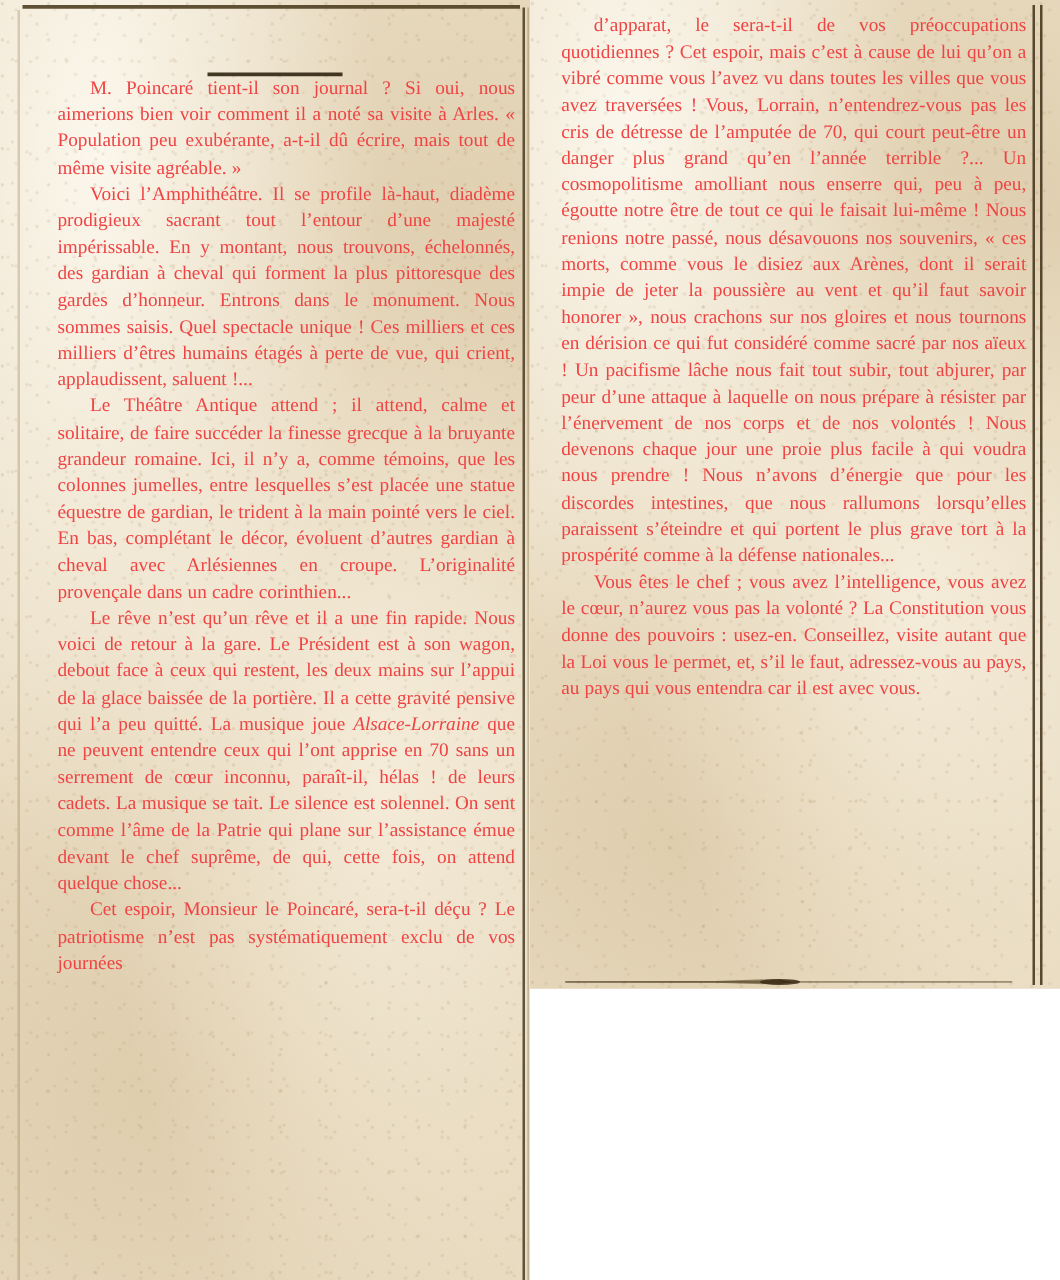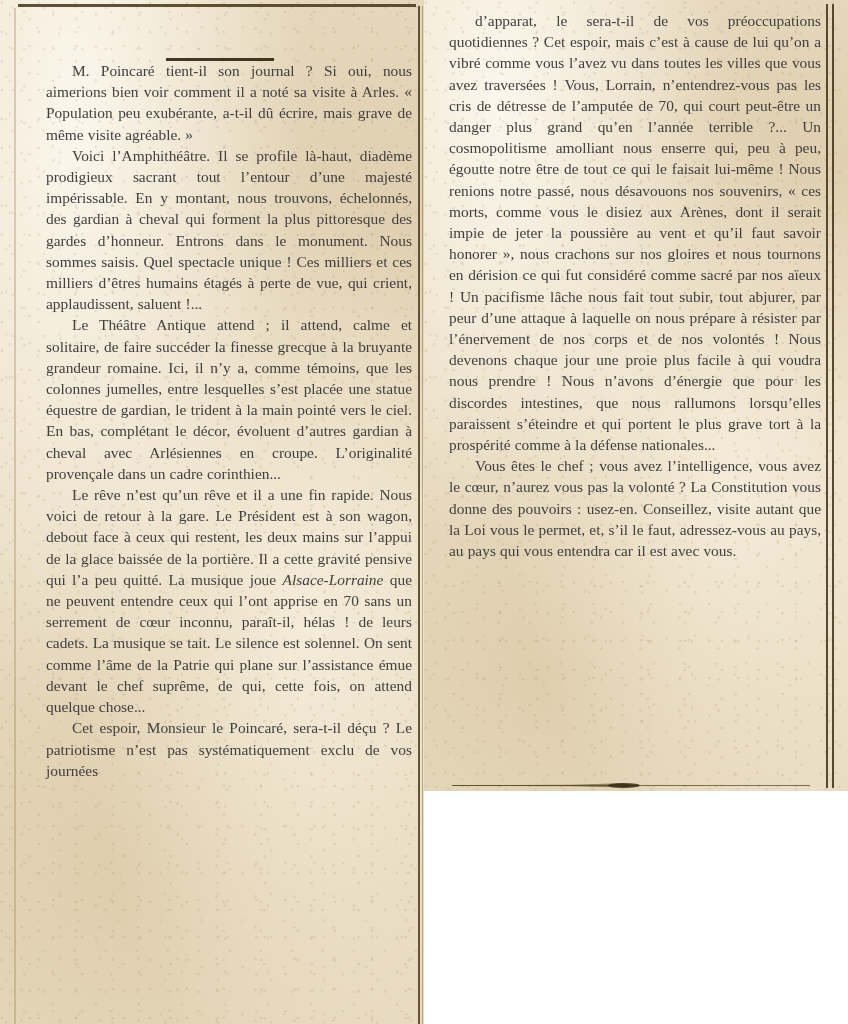--- a/index.html
+++ b/index.html
@@ -50,21 +50,21 @@
   #top-rule{left:18px;top:4px;width:398px;height:3px;background:#4a3a1c;opacity:.88;}
   #left-edge{left:14px;top:8px;width:2px;height:1016px;background:#8d7444;opacity:.30;}
   #col-divider{left:418px;top:6px;width:2px;height:1018px;background:#3f3117;opacity:.80;}
   #col-divider-2{left:422px;top:6px;width:1px;height:1018px;background:#6b5526;opacity:.42;}
   #right-edge-1{left:826px;top:4px;width:2px;height:784px;background:#3d2f16;opacity:.85;}
   #right-edge-2{left:832px;top:4px;width:2px;height:784px;background:#3d2f16;opacity:.85;}
 
   
   .column{
     position:absolute;
-    color:#404040;
+    color:#ef4444;
     font-size:15.4px;
     line-height:21.2px;
     text-align:justify;
     text-justify:inter-word;
     -webkit-hyphens:none;hyphens:none;
     word-spacing:.3px;
   }
   #col-1{left:46px;top:60px;width:366px;}
   #col-2{left:449px;top:10px;width:372px;}
 
@@ -116,21 +116,21 @@
   <div class="rule" id="top-rule"></div>
   <div class="rule" id="left-edge"></div>
   <div class="rule" id="col-divider"></div>
   <div class="rule" id="col-divider-2"></div>
   <div class="rule" id="right-edge-1"></div>
   <div class="rule" id="right-edge-2"></div>
 
   <div id="headline-rule"></div>
 
   <div class="column" id="col-1">
-    <p>M. Poincaré tient-il son journal ? Si oui, nous aimerions bien voir comment il a noté sa visite à Arles. « Population peu exubérante, a-t-il dû écrire, mais grave de même visite agréable. »</p>
+    <p>M. Poincaré tient-il son journal ? Si oui, nous aimerions bien voir comment il a noté sa visite à Arles. « Population peu exubérante, a-t-il dû écrire, mais tout de même visite agréable. »</p>
     <p>Voici l’Amphithéâtre. Il se profile là-haut, diadème prodigieux sacrant tout l’entour d’une majesté impérissable. En y montant, nous trouvons, échelonnés, des gardian à cheval qui forment la plus pittoresque des gardes d’honneur. Entrons dans le monument. Nous sommes saisis. Quel spectacle unique ! Ces milliers et ces milliers d’êtres humains étagés à perte de vue, qui crient, applaudissent, saluent !...</p>
     <p>Le Théâtre Antique attend ; il attend, calme et solitaire, de faire succéder la finesse grecque à la bruyante grandeur romaine. Ici, il n’y a, comme témoins, que les colonnes jumelles, entre lesquelles s’est placée une statue équestre de gardian, le trident à la main pointé vers le ciel. En bas, complétant le décor, évoluent d’autres gardian à cheval avec Arlésiennes en croupe. L’originalité provençale dans un cadre corinthien...</p>
     <p><span>Le rêve n’est qu’un rêve et il a une fin rapide. Nous voici de retour à la gare. Le Président est à son wagon, debout face à ceux qui restent, les deux mains sur l’appui de la glace baissée de la portière. Il a cette gravité pensive qui l’a peu quitté. La musique joue </span><span class="ital">Alsace-Lorraine</span><span> que ne peuvent entendre ceux qui l’ont apprise en 70 sans un serrement de cœur inconnu, paraît-il, hélas ! de leurs cadets. La musique se tait. Le silence est solennel. On sent comme l’âme de la Patrie qui plane sur l’assistance émue devant le chef suprême, de qui, cette fois, on attend quelque chose...</span></p>
     <p>Cet espoir, Monsieur le Poincaré, sera-t-il déçu ? Le patriotisme n’est pas systématiquement exclu de vos journées</p>
   </div>
 
   <div class="column" id="col-2">
     <p>d’apparat, le sera-t-il de vos préoccupations quotidiennes ? Cet espoir, mais c’est à cause de lui qu’on a vibré comme vous l’avez vu dans toutes les villes que vous avez traversées ! Vous, Lorrain, n’entendrez-vous pas les cris de détresse de l’amputée de 70, qui court peut-être un danger plus grand qu’en l’année terrible ?... Un cosmopolitisme amolliant nous enserre qui, peu à peu, égoutte notre être de tout ce qui le faisait lui-même ! Nous renions notre passé, nous désavouons nos souvenirs, « ces morts, comme vous le disiez aux Arènes, dont il serait impie de jeter la poussière au vent et qu’il faut savoir honorer », nous crachons sur nos gloires et nous tournons en dérision ce qui fut considéré comme sacré par nos aïeux ! Un pacifisme lâche nous fait tout subir, tout abjurer, par peur d’une attaque à laquelle on nous prépare à résister par l’énervement de nos corps et de nos volontés ! Nous devenons chaque jour une proie plus facile à qui voudra nous prendre ! Nous n’avons d’énergie que pour les discordes intestines, que nous rallumons lorsqu’elles paraissent s’éteindre et qui portent le plus grave tort à la prospérité comme à la défense nationales...</p>
     <p><span>Vous êtes le chef ; vous avez l’intelligence, vous avez le cœur, n’aurez vous pas la volonté ? La Constitution vous donne des pouvoirs : usez-en. Conseillez, visite autant que la Loi vous le permet, et, s’il le faut, adressez-vous au pays, au pays qui vous entendra car il est avec vous.</span></p>
   </div>

